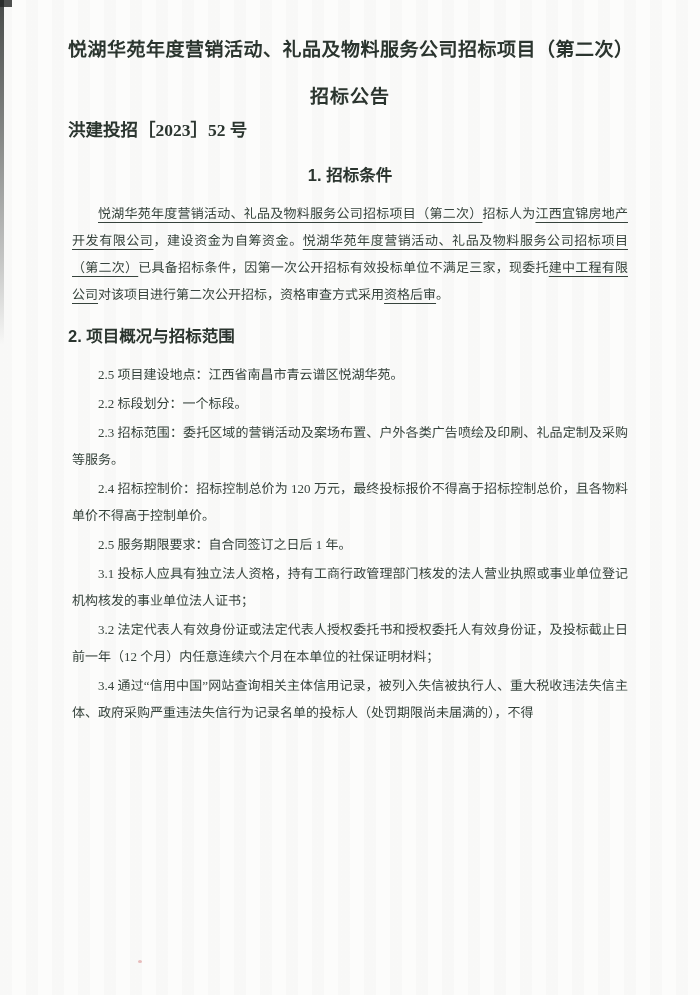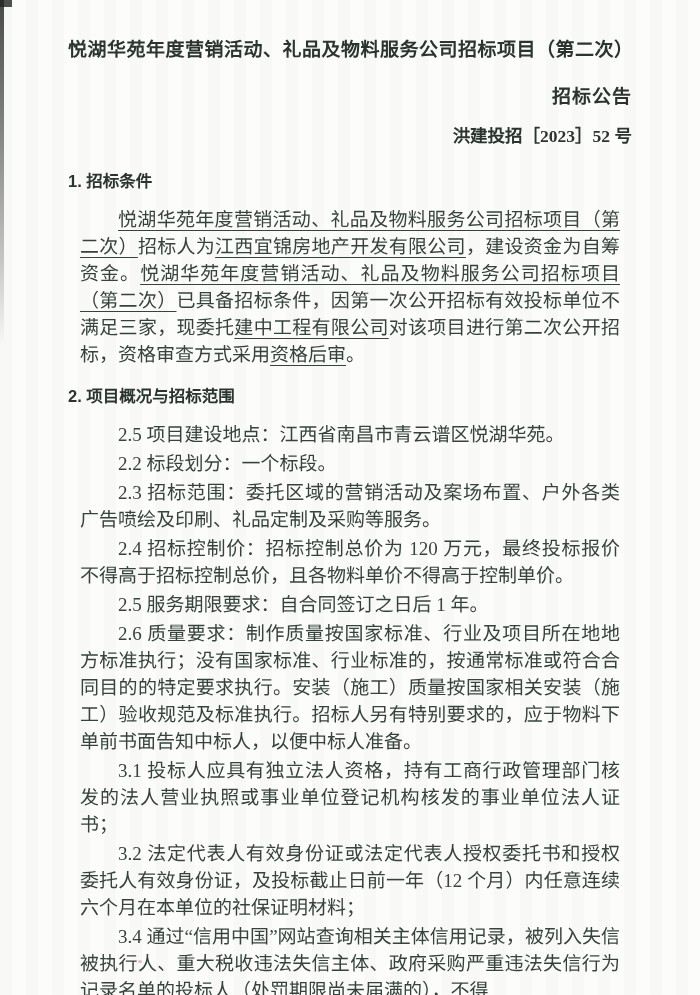--- a/index.html
+++ b/index.html
@@ -46,50 +46,50 @@
     margin: 37px 0 0;
     text-align: center;
     font-size: 19px;
     font-weight: 700;
     line-height: 26px;
     color: var(--heading);
     letter-spacing: 0.5px;
   }
   .title2 {
     margin-top: 21px;
-    text-align: right;
+    text-align: center;
     font-size: 19px;
     font-weight: 700;
     line-height: 26px;
     color: var(--heading);
     letter-spacing: 1px;
   }
   .docnum {
-    margin-top: 14px;
-    text-align: right;
+    margin-top: 8px;
+    text-align: left;
     font-size: 17.5px;
     font-weight: 700;
     line-height: 25px;
     color: var(--heading);
   }
   .sec-heading {
     font-family: "Liberation Sans", "DejaVu Sans", sans-serif;
     font-size: 16.5px;
     font-weight: 700;
     line-height: 23px;
     color: var(--heading);
     margin: 17px 0 13px;
   }
-  section:first-of-type .sec-heading { margin-top: 21px; }
+  section:first-of-type .sec-heading { margin-top: 21px; text-align: center; }
   .para {
-    font-size: 19px;
+    font-size: 13px;
     line-height: 27px;
     text-align: justify;
     text-indent: 2em;
-    margin: 0 12px 2px;
+    margin: 0 4px 2px;
     color: var(--text);
   }
   .para .u {
     text-decoration: underline;
     text-underline-offset: 4px;
     text-decoration-thickness: 1px;
   }
 </style>
 </head>
 <body>
@@ -112,21 +112,20 @@
   </section>
 
   <section>
     <h3 class="sec-heading">2. 项目概况与招标范围</h3>
     <div class="sec-body">
         <p class="para"><span>2.5 项目建设地点：江西省南昌市青云谱区悦湖华苑。</span></p>
         <p class="para"><span>2.2 标段划分：一个标段。</span></p>
         <p class="para"><span>2.3 招标范围：委托区域的营销活动及案场布置、户外各类广告喷绘及印刷、礼品定制及采购等服务。</span></p>
         <p class="para"><span>2.4 招标控制价：招标控制总价为 120 万元，最终投标报价不得高于招标控制总价，且各物料单价不得高于控制单价。</span></p>
         <p class="para"><span>2.5 服务期限要求：自合同签订之日后 1 年。</span></p>
-        <p class="para"><span>2.6 质量要求：制作质量按国家标准、行业及项目所在地地方标准执行；没有国家标准、行业标准的，按通常标准或符合合同目的的特定要求执行。安装（施工）质量按国家相关安装（施工）验收规范及标准执行。招标人另有特别要求的，应于物料下单前书面告知中标人，以便中标人准备。</span></p>
       </div>
   </section>
 
   <section>
     <div class="sec-body">
         <p class="para"><span>3.1 投标人应具有独立法人资格，持有工商行政管理部门核发的法人营业执照或事业单位登记机构核发的事业单位法人证书；</span></p>
         <p class="para"><span>3.2 法定代表人有效身份证或法定代表人授权委托书和授权委托人有效身份证，及投标截止日前一年（12 个月）内任意连续六个月在本单位的社保证明材料；</span></p>
         <p class="para"><span>3.4 通过“信用中国”网站查询相关主体信用记录，被列入失信被执行人、重大税收违法失信主体、政府采购严重违法失信行为记录名单的投标人（处罚期限尚未届满的），不得</span></p>
       </div>
   </section>

